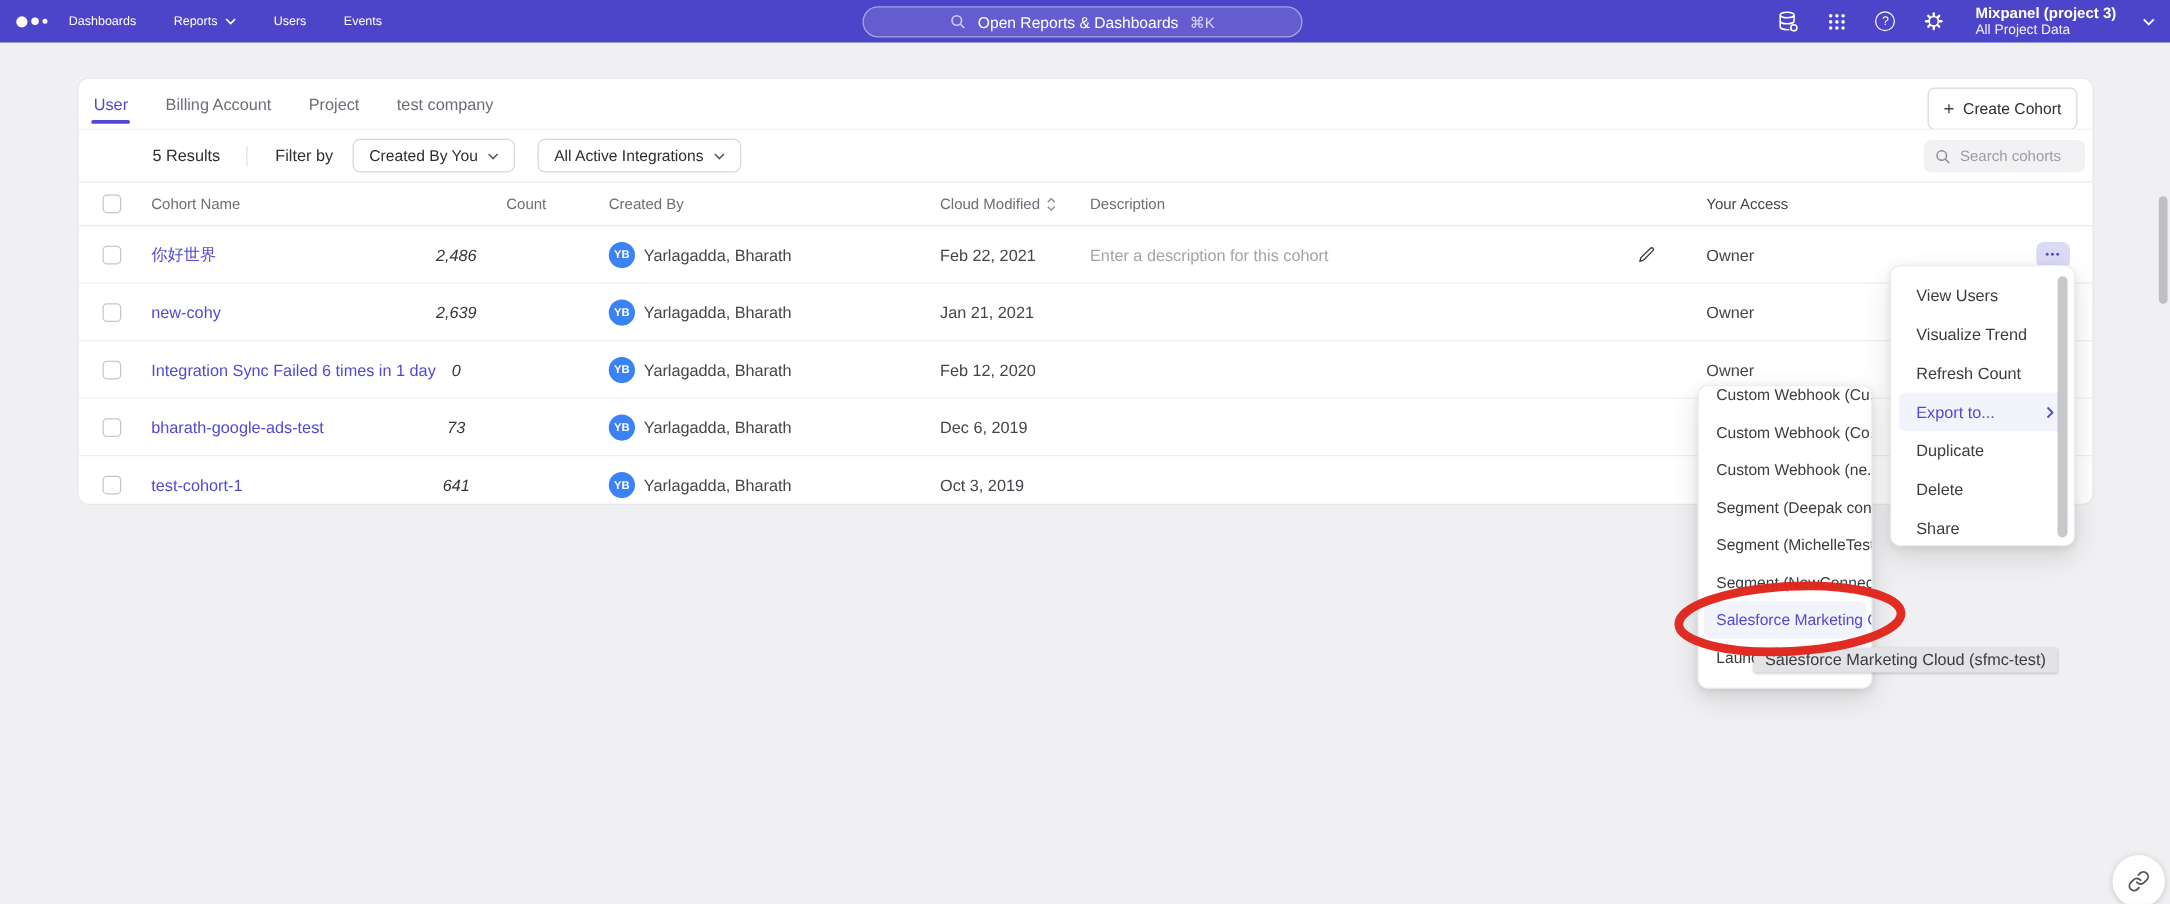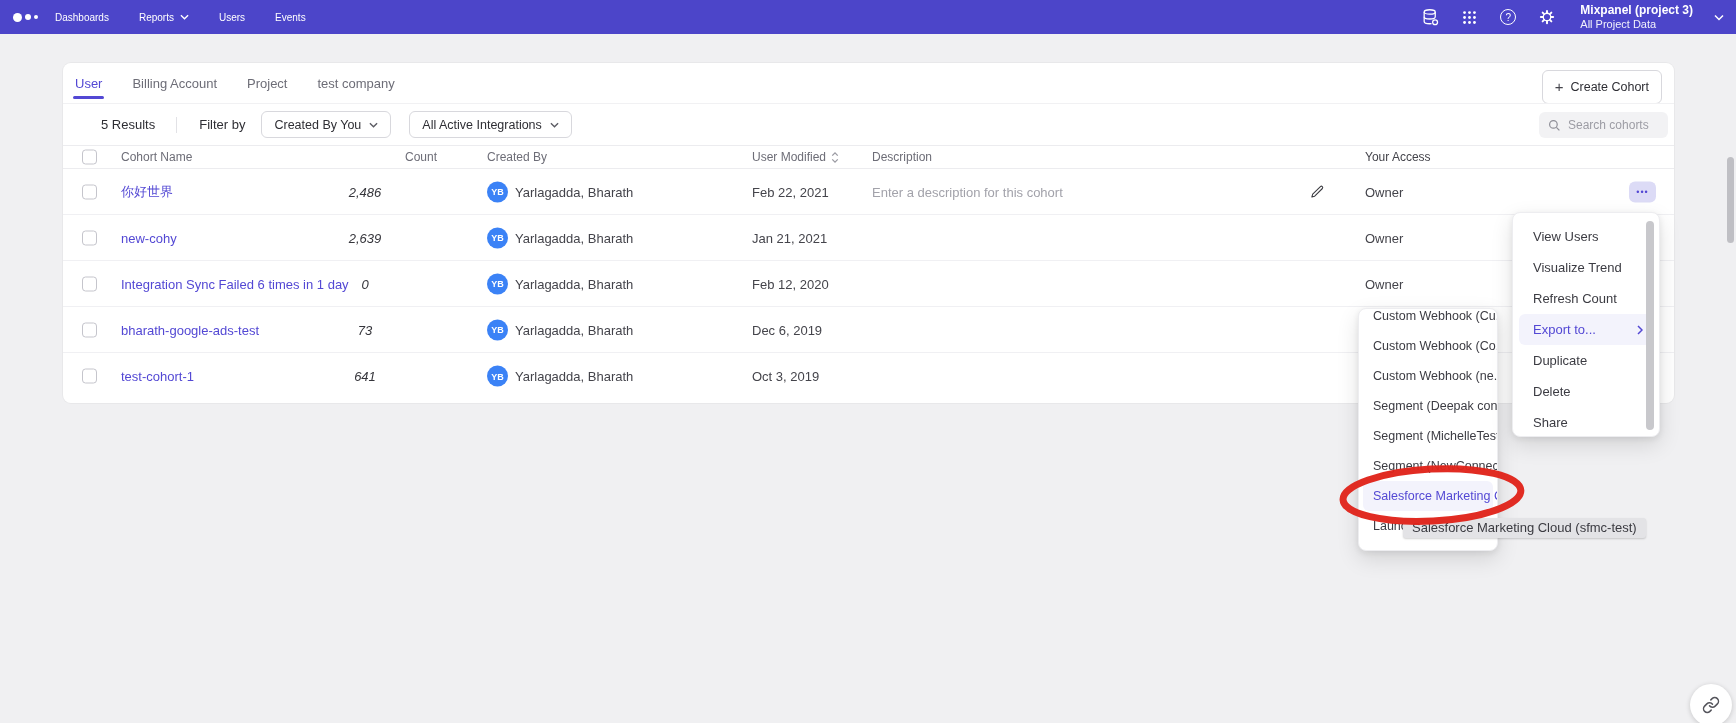--- a/index.html
+++ b/index.html
@@ -29,30 +29,30 @@
   
   .card { position:absolute; left:63px; top:63px; width:1611px; height:340px; background:#fff; border-radius:8px; box-shadow:0 0 0 1px rgba(0,0,0,.03); }
 
   .tabs-row { position:relative; height:40px; display:flex; align-items:center; gap:26px; padding-left:10px; }
   .tab { position:relative; font-size:13px; color:#6d6d77; padding:12px 2px; cursor:pointer; }
   .tab.active { color:#5348d4; }
   .tab.active::after { content:""; position:absolute; left:0; right:0; bottom:4px; height:3px; border-radius:2px; background:#5348d4; }
   .create-btn { position:absolute; right:12px; top:7px; height:25px; padding:16px 12px; border:1px solid #d8d8dd; border-radius:6px; background:#fff; display:flex; align-items:center; gap:7px; font-size:12.5px; color:#2e2e34; cursor:pointer; }
   .plus-ic::before { content:"+"; font-size:15px; color:#45454c; line-height:1; }
 
-  .filter-row { position:relative; height:42px; display:flex; align-items:center; padding-left:38px; border-top:1px solid #f1f1f3; }
+  .filter-row { position:relative; height:42px; display:flex; align-items:center; padding-left:59px; border-top:1px solid #f1f1f3; }
   .results { font-size:13px; color:#2e2e34; }
   .vdiv { width:1px; height:16px; background:#e2e2e6; margin:0 22px 0 21px; }
   .filter-label { font-size:13px; color:#2e2e34; margin-right:16px; }
   .drop-btn { height:27px; padding:0 12px; border:1px solid #d8d8dd; border-radius:6px; background:#fff; display:flex; align-items:center; gap:8px; font-size:12.5px; color:#2e2e34; margin-right:18px; cursor:pointer; }
   .cohort-search { position:absolute; right:6px; top:8px; width:129px; height:26px; border-radius:6px; background:#f2f2f4; display:flex; align-items:center; gap:7px; padding:0 9px; cursor:text; }
   .cohort-search .ph { font-size:12px; color:#9c9ca4; }
 
   
-  .thead { position:relative; height:24px; border-top:1px solid #ececef; border-bottom:1px solid #ececef; font-size:12px; color:#6d6d77; }
+  .thead { position:relative; height:36px; border-top:1px solid #ececef; border-bottom:1px solid #ececef; font-size:12px; color:#6d6d77; }
   .thead > * { position:absolute; top:50%; transform:translateY(-50%); }
   .trow { position:relative; height:46px; border-bottom:1px solid #f0f0f3; font-size:13px; }
   .trow:last-child { border-bottom:none; }
   .trow > * { position:absolute; top:50%; transform:translateY(-50%); }
   .col-check { left:19px; }
   .col-name  { left:58px; }
   .col-count { left:230px; width:144px; text-align:center;font-style:italic; }
   .col-avatar{ left:424px; }
   .col-creator{ left:452px; color:#44444b; }
   .col-date  { left:689px; color:#44444b; }
@@ -102,20 +102,28 @@
     <span class="nav-item">Dashboards</span>
     <span class="nav-item">
       <span>Reports</span>
       <svg width="9" height="6" viewBox="0 0 10 6">
           <polyline points="1,1 5,5 9,1" fill="none" stroke="#fff" stroke-width="1.5"></polyline>
         </svg>
     </span>
     <span class="nav-item">Users</span>
     <span class="nav-item">Events</span>
   </div>
+  <div class="nav-search">
+    <svg width="13" height="13" viewBox="0 0 24 24" fill="none" stroke="#cfccf5" stroke-width="2.4">
+        <circle cx="10" cy="10" r="7"></circle>
+        <line x1="15.5" y1="15.5" x2="21" y2="21"></line>
+      </svg>
+    <span class="ph">Open Reports &amp; Dashboards</span>
+    <span class="kbd">⌘K</span>
+  </div>
   <div class="nav-right">
     <span class="nav-icon">
       <svg width="19" height="19" viewBox="0 0 24 24" fill="none" stroke="#fff" stroke-width="1.6">
           <ellipse cx="11" cy="5" rx="7" ry="2.8"></ellipse>
           <path d="M4 5v6c0 1.6 3.1 2.9 7 2.9s7-1.3 7-2.9V5"></path>
           <path d="M4 11v6c0 1.6 3.1 2.9 7 2.9 .8 0 1.6-.05 2.3-.15"></path>
           <circle cx="17.8" cy="18" r="3.1"></circle>
         </svg>
     </span>
     <span class="nav-icon">
@@ -198,21 +206,21 @@
   </div>
 
   <div class="thead">
     <span class="col-check">
         <span class="checkbox"></span>
       </span>
     <span class="col-name">Cohort Name</span>
     <span class="h-count">Count</span>
     <span class="col-avatar">Created By</span>
     <span class="h-modified">
-      <span>User Modified</span>
+      <span>Cloud Modified</span>
       <svg width="8" height="11" viewBox="0 0 8 12" fill="none" stroke="#9a9aa2" stroke-width="1.4">
           <polyline points="1,4 4,1 7,4"></polyline>
           <polyline points="1,8 4,11 7,8"></polyline>
         </svg>
     </span>
     <span class="col-desc">Description</span>
     <span class="col-access">Your Access</span>
   </div>
 
   <div class="trow">

